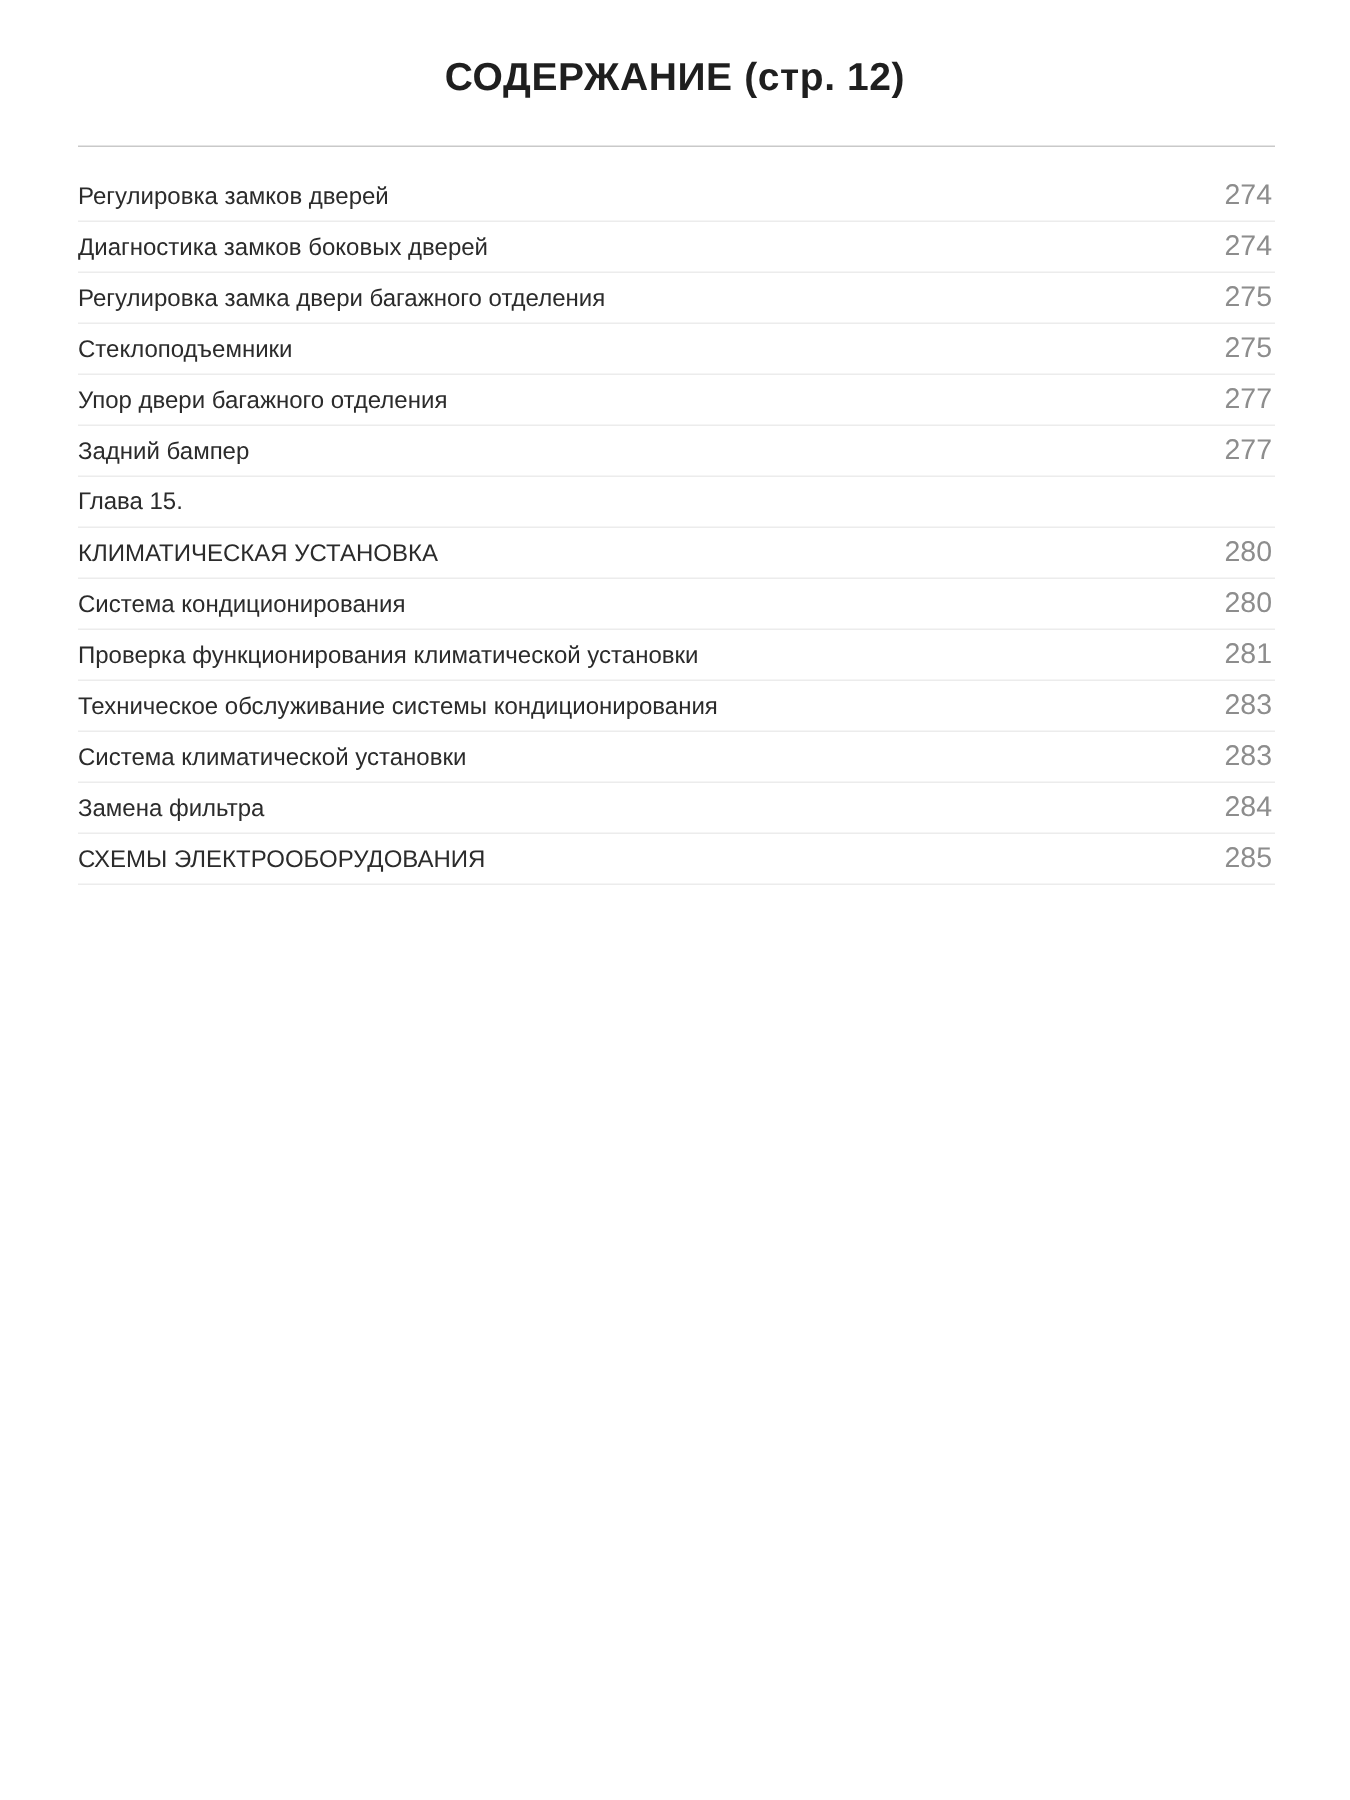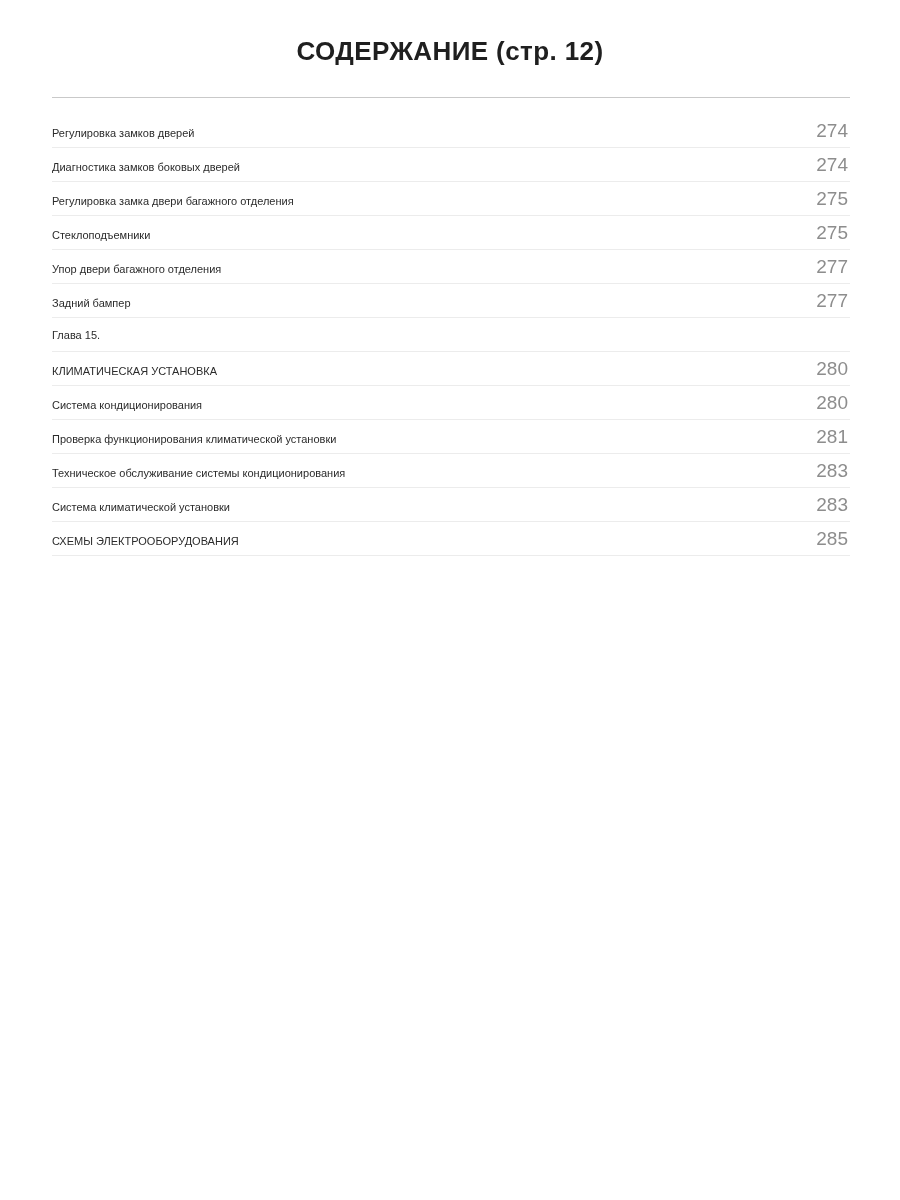--- a/index.html
+++ b/index.html
@@ -58,21 +58,21 @@
     box-sizing: border-box;
     border-bottom: 1px solid #ececec;
     padding: 0 2px 0 0;
   }
 
   .toc-row:first-child {
     border-top: none;
   }
 
   .toc-label {
-    font-size: 11px;
+    font-size: 16px;
     color: #2b2b2b;
     line-height: 34px;
     white-space: nowrap;
     overflow: hidden;
     text-overflow: ellipsis;
     flex: 1 1 auto;
     padding-right: 16px;
   }
 
   .toc-page {
@@ -149,20 +149,24 @@
       </div>
       <div class="toc-row">
         <span class="toc-label">Техническое обслуживание системы кондиционирования</span>
         <span class="toc-page">283</span>
       </div>
       <div class="toc-row">
         <span class="toc-label">Система климатической установки</span>
         <span class="toc-page">283</span>
       </div>
       <div class="toc-row">
+        <span class="toc-label">Замена фильтра</span>
+        <span class="toc-page">284</span>
+      </div>
+      <div class="toc-row">
         <span class="toc-label">СХЕМЫ ЭЛЕКТРООБОРУДОВАНИЯ</span>
         <span class="toc-page">285</span>
       </div>
     </div>
 
   <div class="page-footer">12 / 12</div>
 
 </div>
 
 </body></html>

